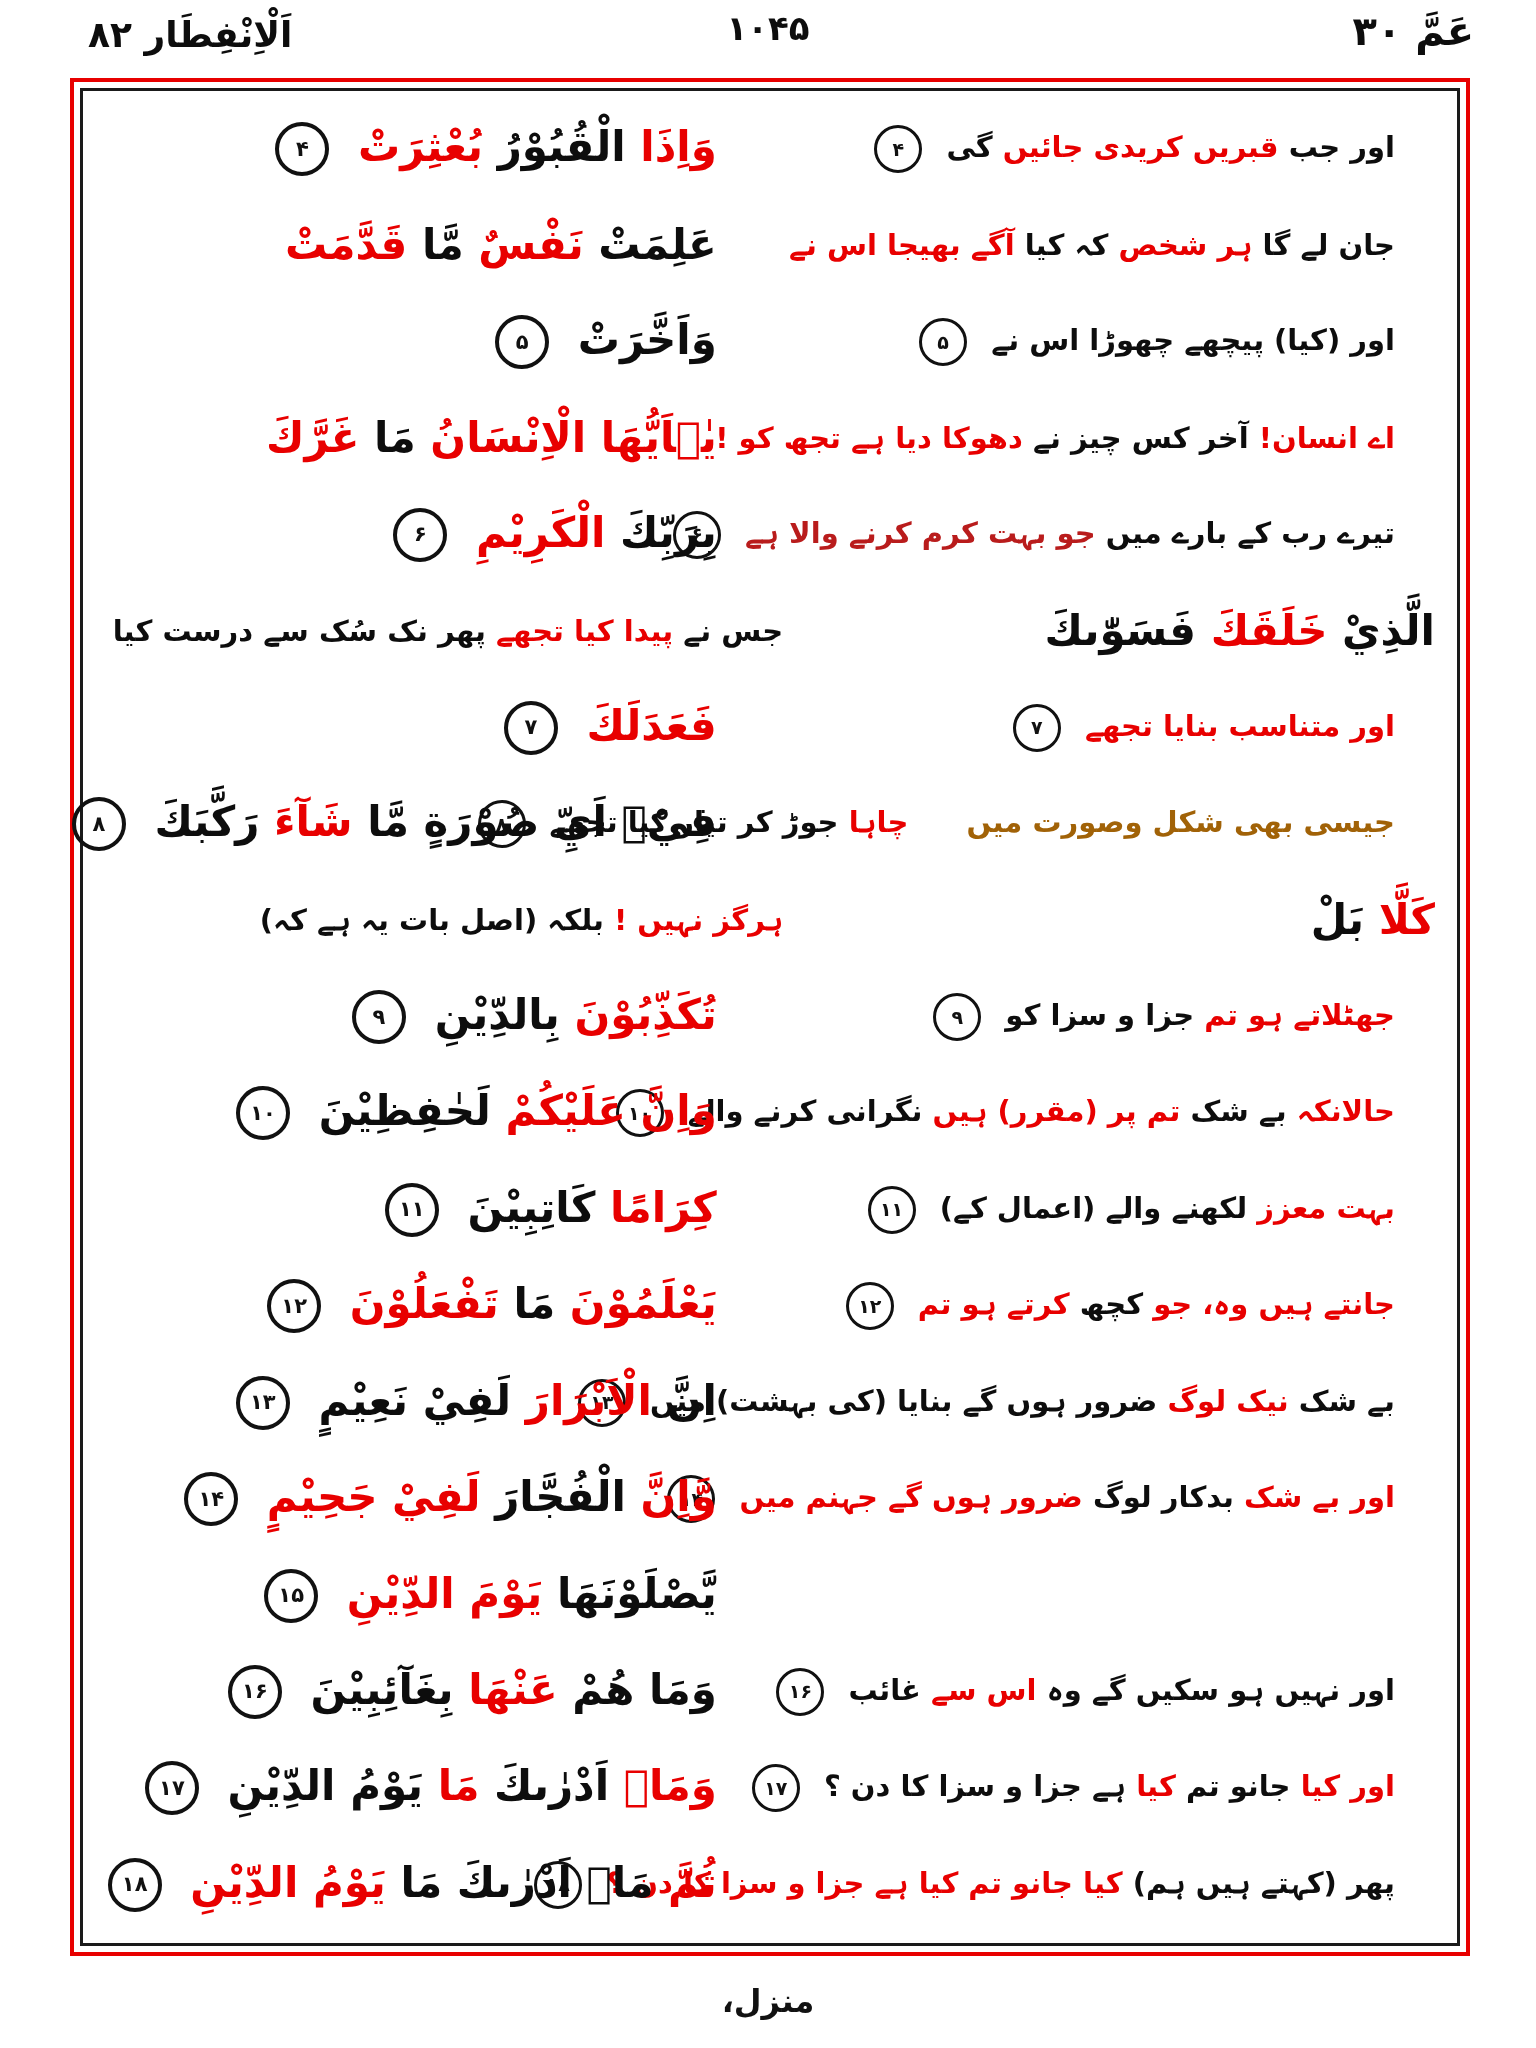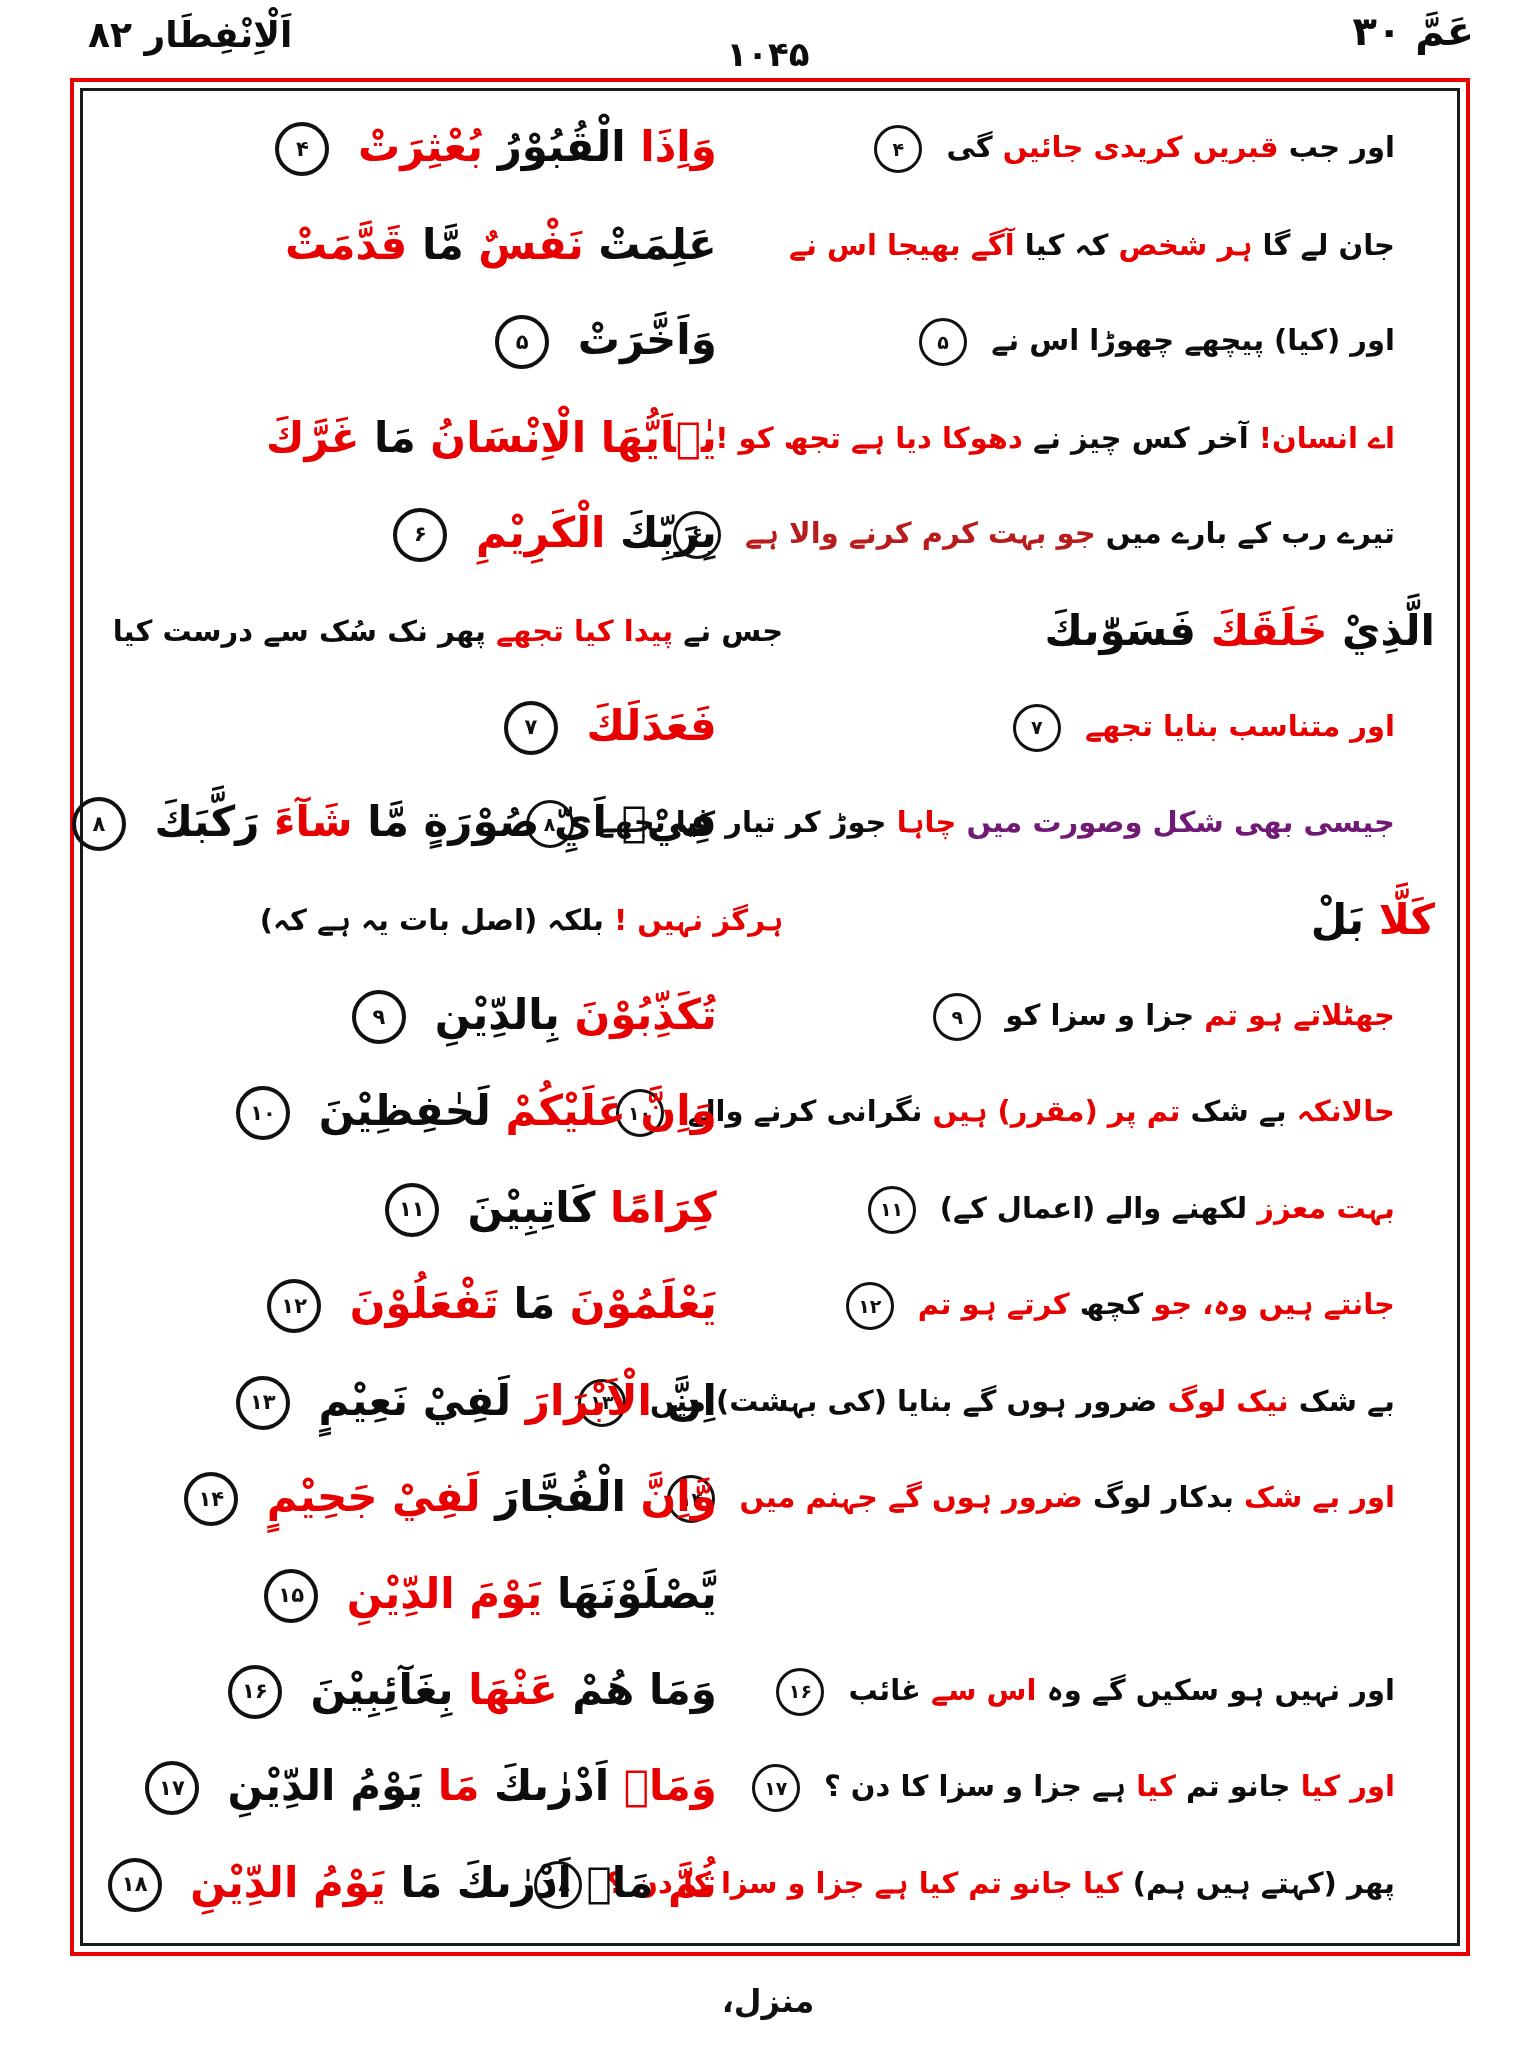--- a/index.html
+++ b/index.html
@@ -4,21 +4,21 @@
 <style>
   html,body{margin:0;padding:0;}
   body{
     width:1536px;height:2048px;position:relative;background:#ffffff;
     font-family:"DejaVu Sans","Liberation Sans",sans-serif;
     overflow:hidden;
   }
   
   .hdr-item{position:absolute;color:#0d0d0d;font-weight:700;white-space:nowrap;}
   .hdr-surah{left:88px;top:14px;font-size:36px;}
-  .hdr-page{left:0;right:0;top:34px;text-align:center;font-size:34px;}
+  .hdr-page{left:0;right:0;top:8px;text-align:center;font-size:34px;}
   .hdr-juz{right:62px;top:8px;font-size:40px;}
   
   .frame-red{
     position:absolute;left:70px;top:78px;width:1400px;height:1878px;
     border:4px solid var(--frame-red,#e80000);box-sizing:border-box;
   }
   .frame-black{
     position:absolute;inset:6px;border:3px solid #1a1a1a;box-sizing:border-box;
   }
   
@@ -81,21 +81,21 @@
         <div class="vrow">
           <div class="cell urdu" dir="rtl"><span class="seg" style="color: rgb(13, 13, 13);">جس نے</span> <span class="seg" style="color: rgb(232, 0, 0);">پیدا کیا تجھے</span> <span class="seg" style="color: rgb(13, 13, 13);">پھر نک سُک سے درست کیا</span> </div>
           <div class="cell arabic" dir="rtl"><span class="seg" style="color: rgb(13, 13, 13);">الَّذِيْ</span> <span class="seg" style="color: rgb(232, 0, 0);">خَلَقَكَ</span> <span class="seg" style="color: rgb(13, 13, 13);">فَسَوّٰىكَ</span> </div>
         </div>
         <div class="vrow">
           <div class="cell arabic" dir="rtl"><span class="seg" style="color: rgb(232, 0, 0);">فَعَدَلَكَ</span> <span class="num-badge">۷</span></div>
           <div class="cell urdu" dir="rtl"><span class="seg" style="color: rgb(232, 0, 0);">اور متناسب بنایا تجھے</span> <span class="num-badge">۷</span></div>
         </div>
         <div class="vrow">
           <div class="cell arabic" dir="rtl"><span class="seg" style="color: rgb(13, 13, 13);">فِيْۤ اَيِّ صُوْرَةٍ مَّا</span> <span class="seg" style="color: rgb(232, 0, 0);">شَآءَ</span> <span class="seg" style="color: rgb(13, 13, 13);">رَكَّبَكَ</span> <span class="num-badge">۸</span></div>
-          <div class="cell urdu" dir="rtl"><span class="seg" style="color: #701a75;">جیسی بھی شکل وصورت میں</span> <span class="seg" style="color: rgb(232, 0, 0);">چاہا</span> <span class="seg" style="color: rgb(13, 13, 13);">جوڑ کر تیار کیا تجھے</span> <span class="num-badge">۸</span></div>
+          <div class="cell urdu" dir="rtl"><span class="seg" style="color: #a16207; margin-left: 48px;">جیسی بھی شکل وصورت میں</span> <span class="seg" style="color: rgb(232, 0, 0);">چاہا</span> <span class="seg" style="color: rgb(13, 13, 13);">جوڑ کر تیار کیا تجھے</span> <span class="num-badge">۸</span></div>
         </div>
         <div class="vrow">
           <div class="cell urdu" dir="rtl"><span class="seg" style="color: rgb(232, 0, 0);">ہرگز نہیں !</span> <span class="seg" style="color: rgb(13, 13, 13);">بلکہ (اصل بات یہ ہے کہ)</span> </div>
           <div class="cell arabic" dir="rtl"><span class="seg" style="color: rgb(232, 0, 0);">كَلَّا</span> <span class="seg" style="color: rgb(13, 13, 13);">بَلْ</span> </div>
         </div>
         <div class="vrow">
           <div class="cell arabic" dir="rtl"><span class="seg" style="color: rgb(232, 0, 0);">تُكَذِّبُوْنَ</span> <span class="seg" style="color: rgb(13, 13, 13);">بِالدِّيْنِ</span> <span class="num-badge">۹</span></div>
           <div class="cell urdu" dir="rtl"><span class="seg" style="color: rgb(232, 0, 0);">جھٹلاتے ہو تم</span> <span class="seg" style="color: rgb(13, 13, 13);">جزا و سزا کو</span> <span class="num-badge">۹</span></div>
         </div>
         <div class="vrow">

